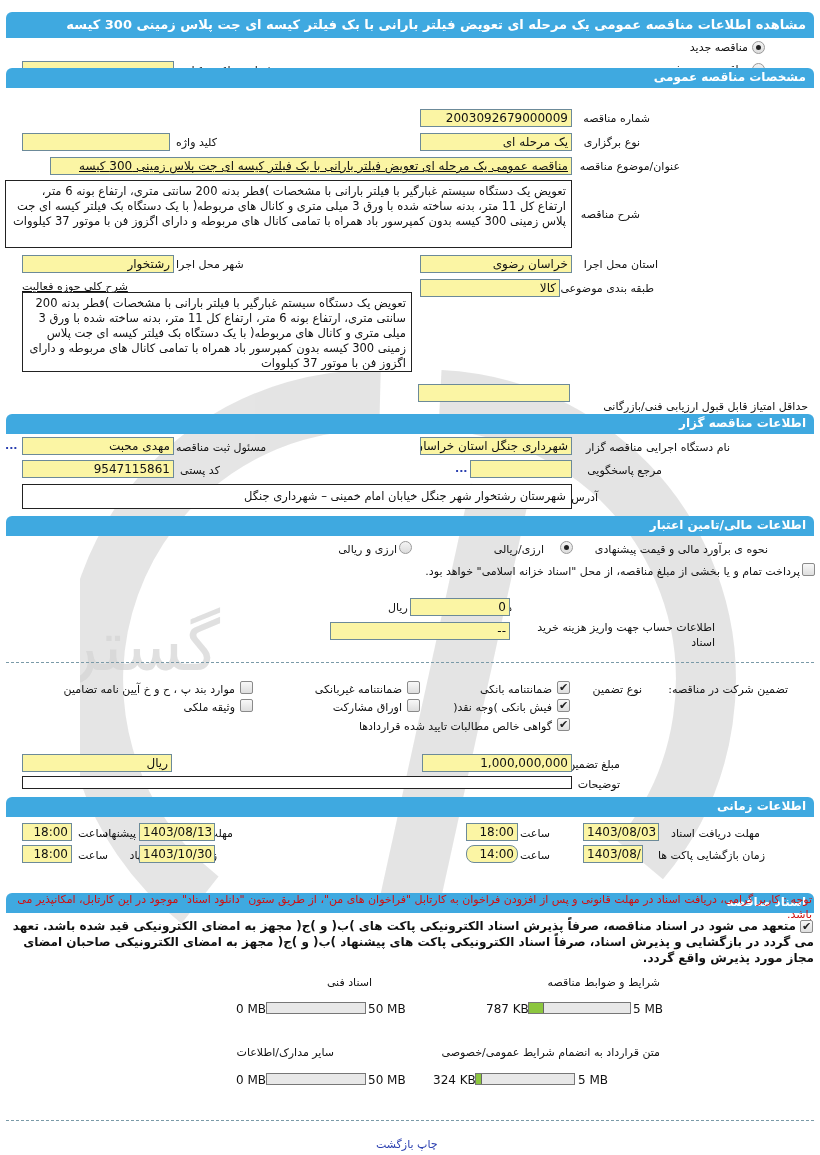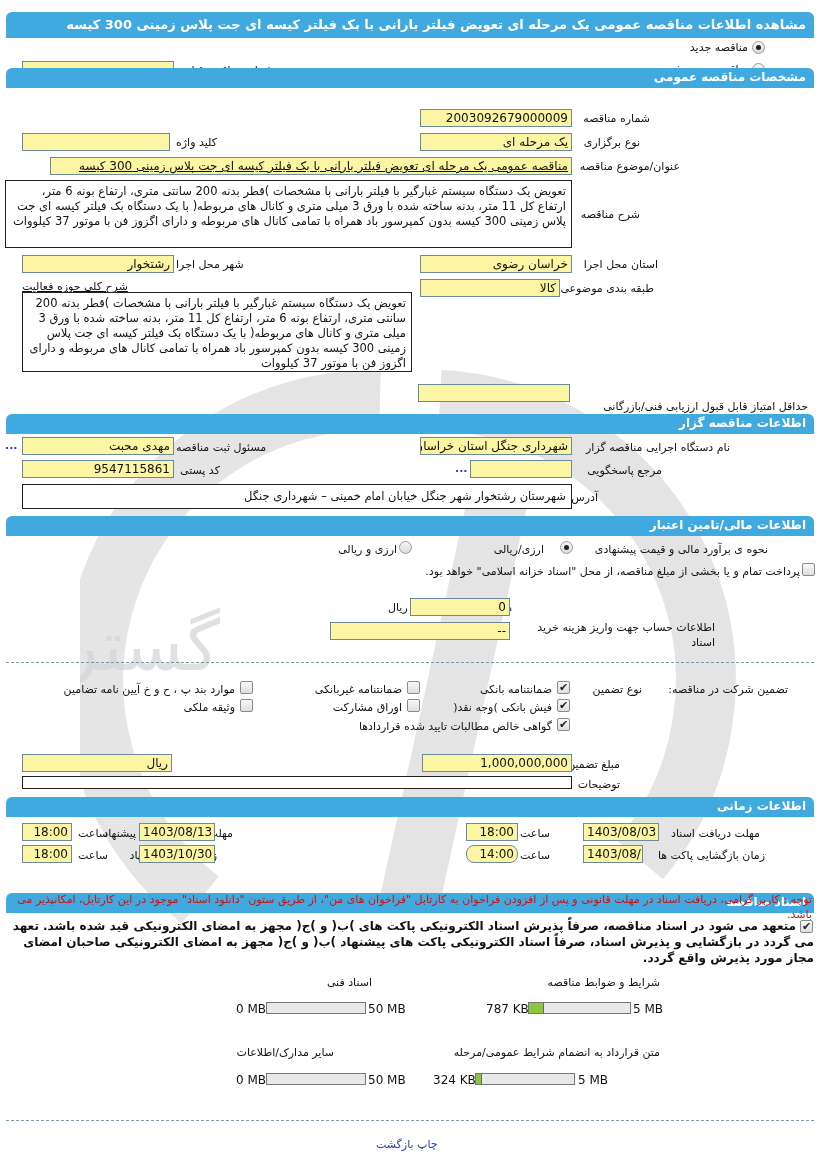--- a/index.html
+++ b/index.html
@@ -210,21 +210,21 @@
   </div>
 <div class="sz" style="left:486px; top:1002px;">787 KB</div>
 
 <div class="lbl" style="right:448px; top:976px;">اسناد فنی</div>
 <div class="sz" style="left:368px; top:1002px;">50 MB</div>
 <div class="bar" style="left:266px; top:1002px; width:100px;">
     <div class="fill" style="width:0; border:none;"></div>
   </div>
 <div class="sz" style="left:236px; top:1002px;">0 MB</div>
 
-<div class="lbl" style="right:160px; top:1046px;">متن قرارداد به انضمام شرایط عمومی/مرحله</div>
+<div class="lbl" style="right:160px; top:1046px;">متن قرارداد به انضمام شرایط عمومی/خصوصی</div>
 <div class="sz" style="left:578px; top:1073px;">5 MB</div>
 <div class="bar" style="left:475px; top:1073px; width:100px;">
     <div class="fill" style="width:6%;"></div>
   </div>
 <div class="sz" style="left:433px; top:1073px;">324 KB</div>
 
 <div class="lbl" style="right:486px; top:1046px;">سایر مدارک/اطلاعات</div>
 <div class="sz" style="left:368px; top:1073px;">50 MB</div>
 <div class="bar" style="left:266px; top:1073px; width:100px;">
     <div class="fill" style="width:0; border:none;"></div>

